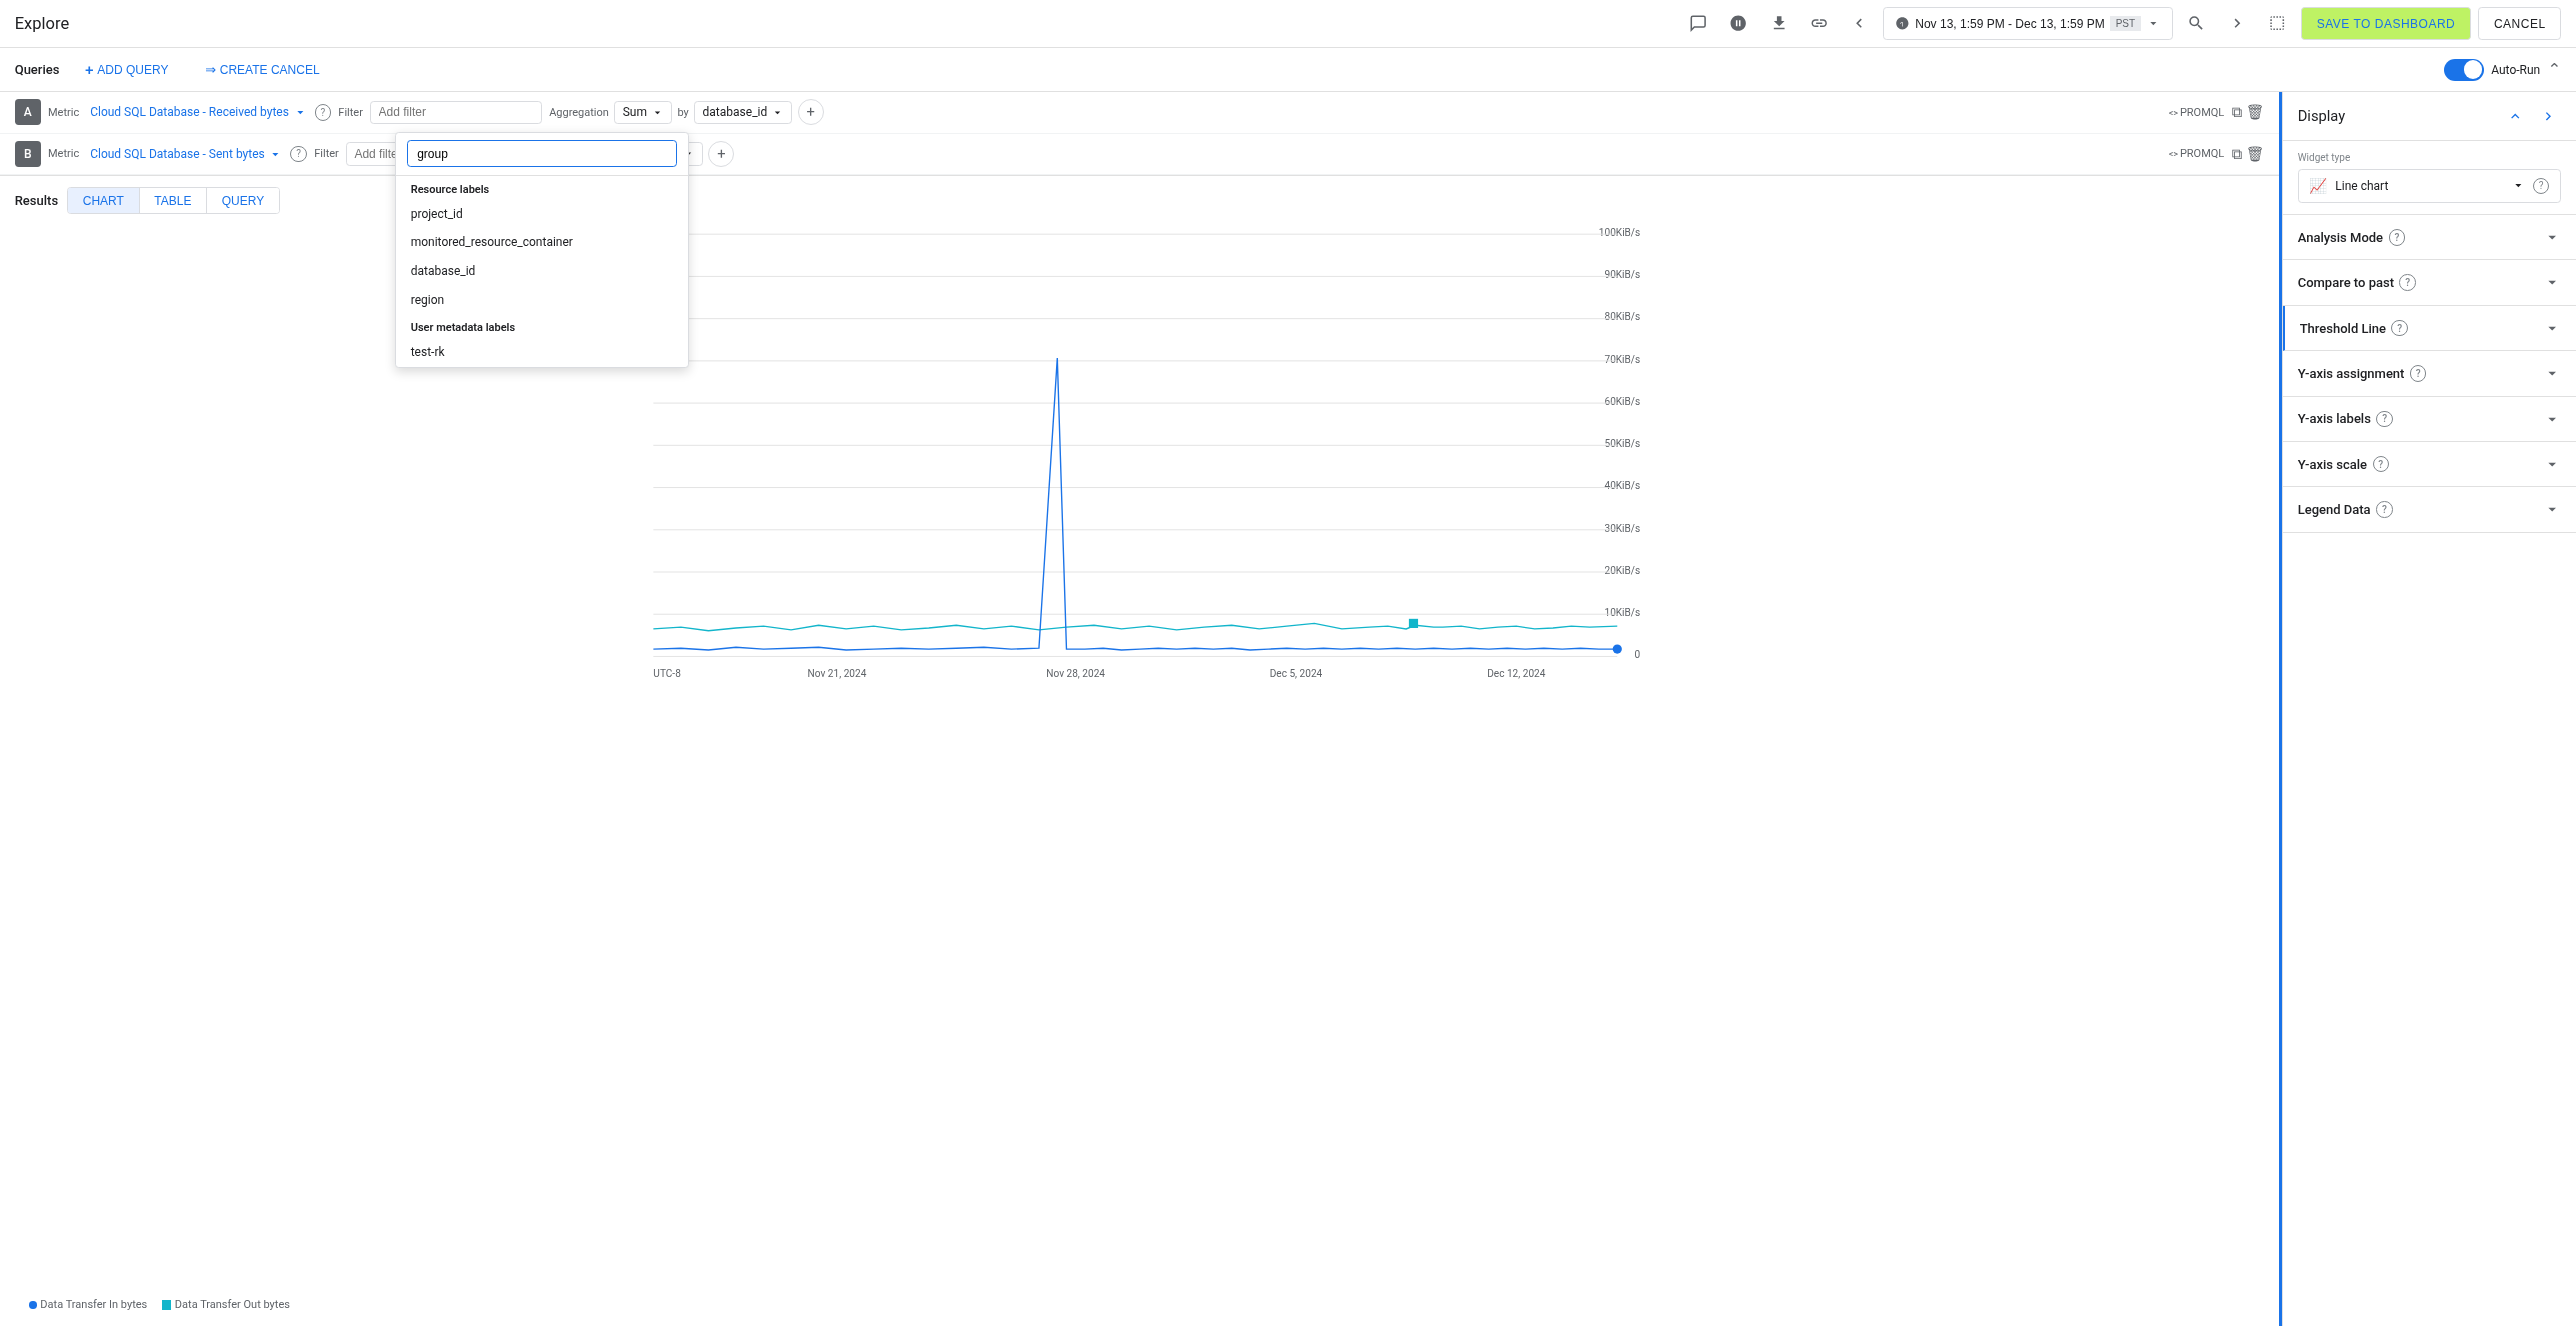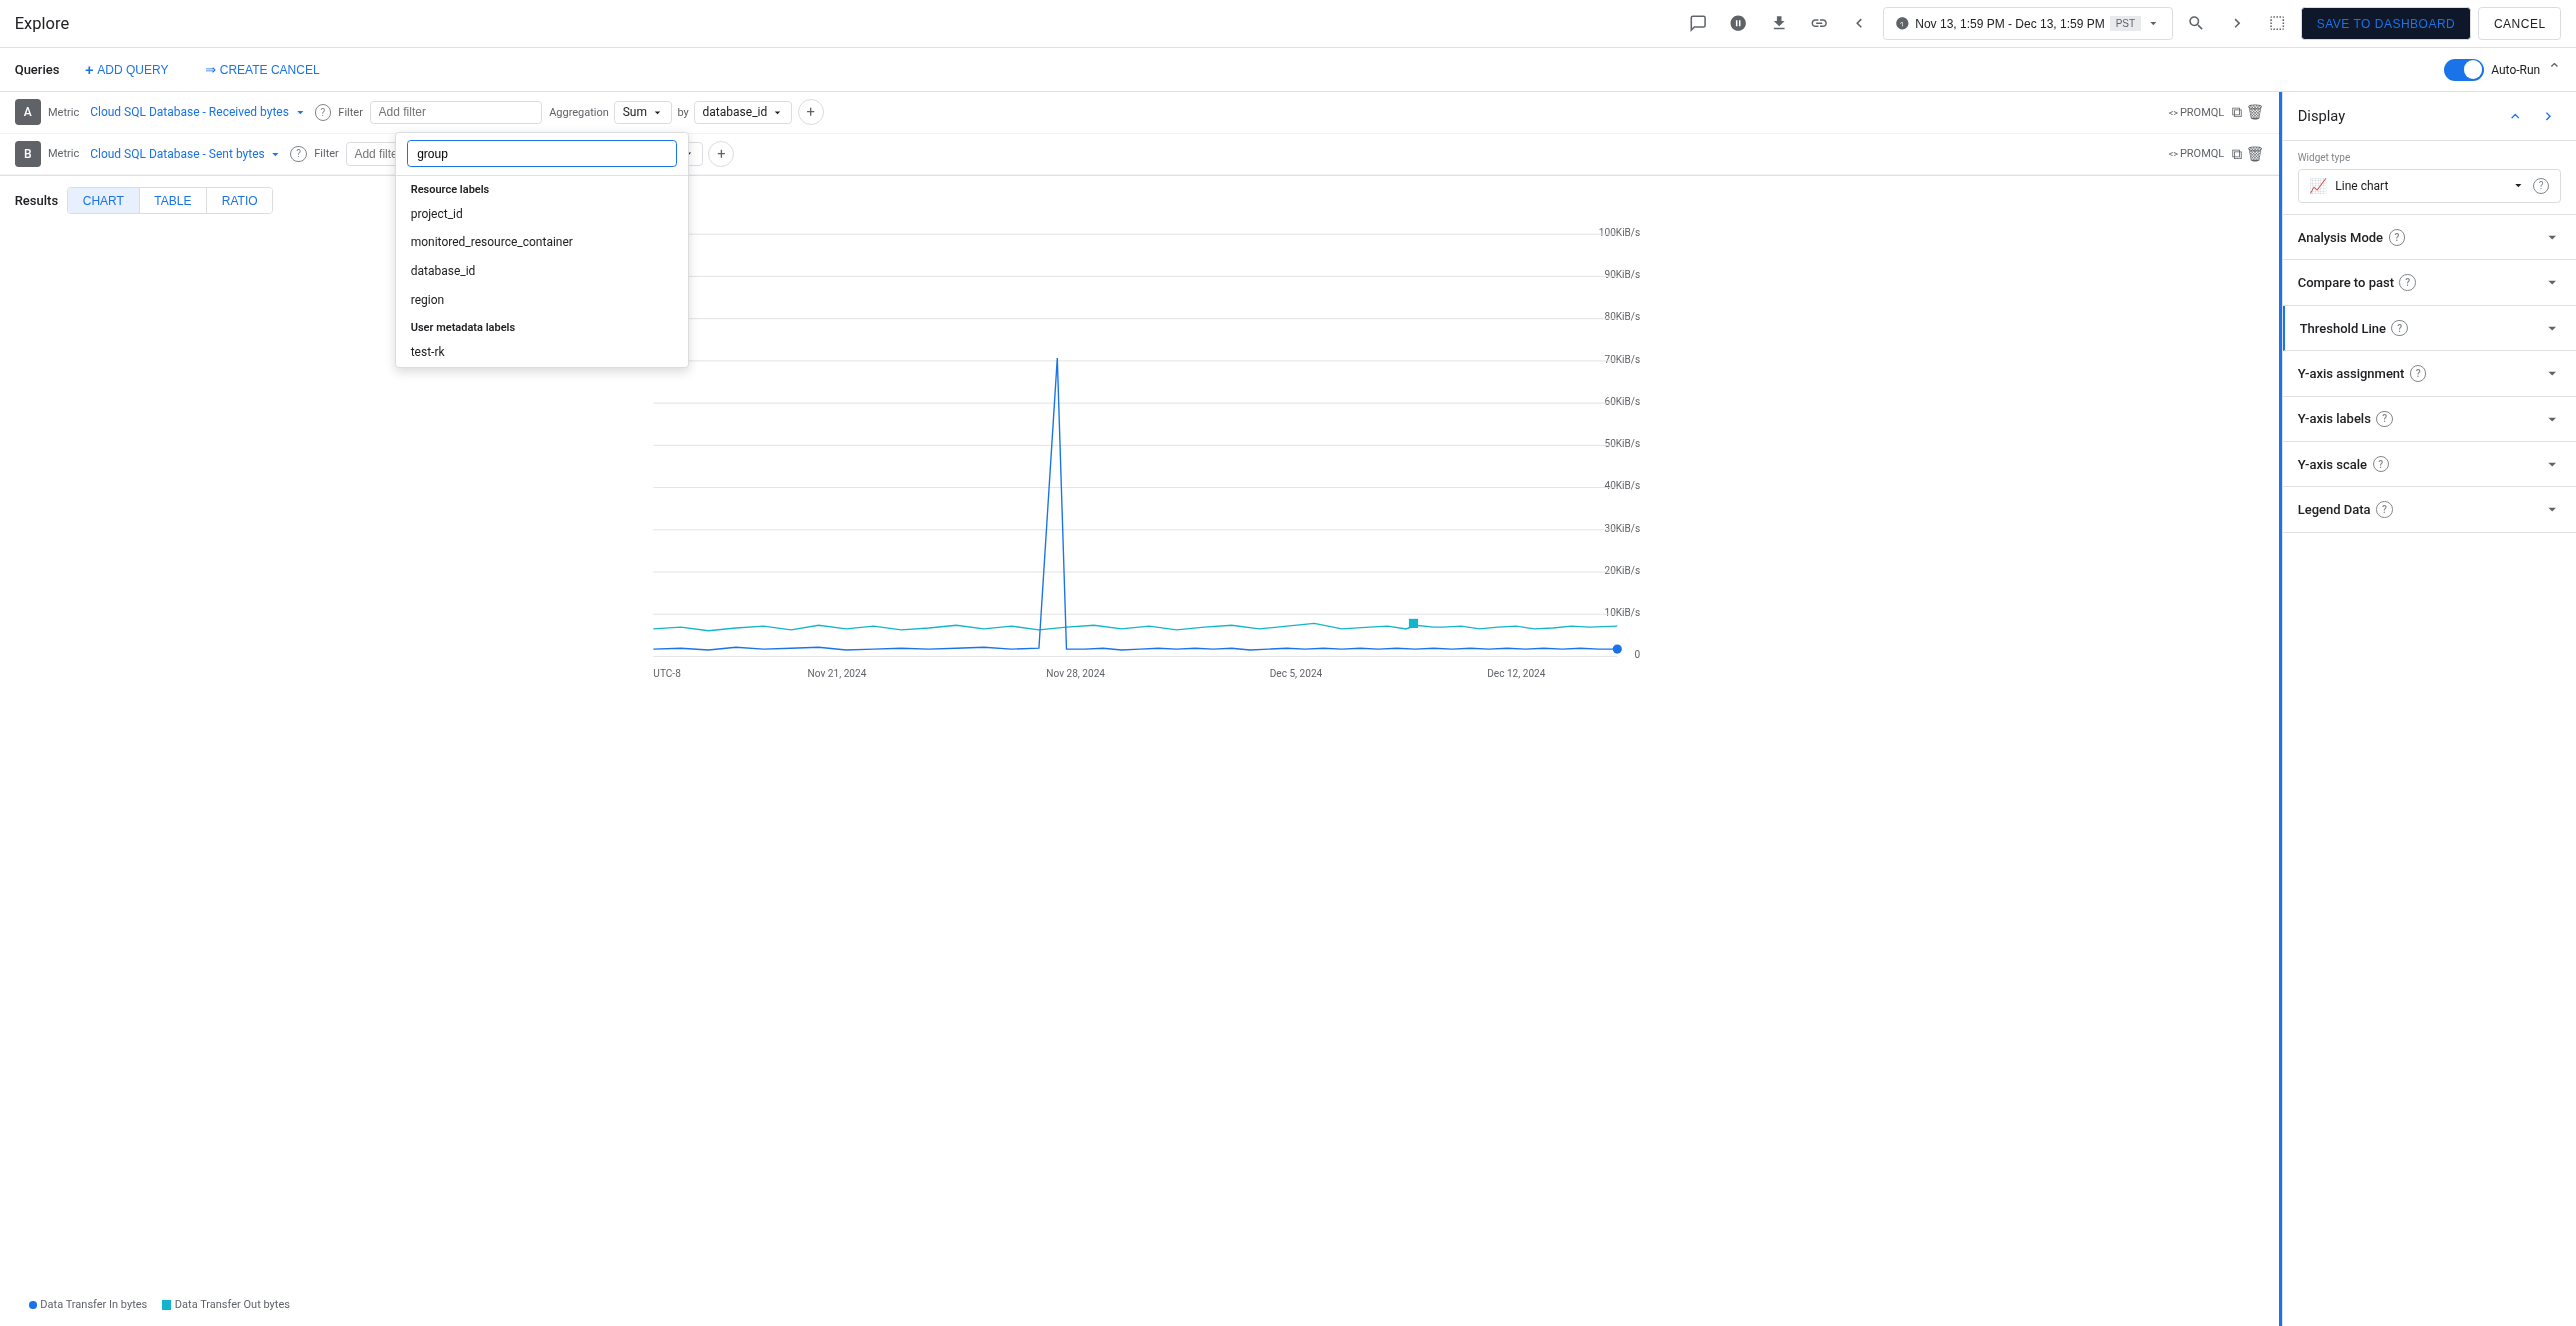--- a/index.html
+++ b/index.html
@@ -21,21 +21,21 @@
       display: flex; align-items: center; gap: 5.5px; padding: 5.5px 11px;
       border: 0.9px solid #dadce0; border-radius: 3.7px; cursor: pointer;
       background: #fff; font-size: 12px; color: #202124; height: 33px;
     }
     .pst-badge {
       background: #e8eaed; padding: 1.8px 5.5px; border-radius: 0;
       font-size: 10px; color: #5f6368; font-weight: 500;
     }
     .save-btn {
       padding: 0 14.7px; height: 33px; border: 0.9px solid #dadce0;
-      border-radius: 3.7px; cursor: pointer; background: #0f172a;
+      border-radius: 3.7px; cursor: pointer; background: #bef264;
       font-size: 12px; font-weight: 500; color: #1a73e8; letter-spacing: 0.5px;
     }
     .cancel-btn {
       padding: 0 14.7px; height: 33px; border: 0.9px solid #dadce0;
       border-radius: 3.7px; cursor: pointer; background: #fff;
       font-size: 12px; font-weight: 500; color: #202124; letter-spacing: 0.5px;
     }
 
     
     .queries-bar {
@@ -402,21 +402,21 @@
         </div>
       </div>
     </div>
 
     <div class="results-section">
       <div class="results-header">
         <span class="results-title">Results</span>
         <div class="view-tabs">
           <button class="view-tab active">CHART</button>
           <button class="view-tab">TABLE</button>
-          <button class="view-tab">RATIO</button>
+          <button class="view-tab">QUERY</button>
         </div>
       </div>
 
       <div class="chart-wrapper">
         <div class="chart-svg-container">
           <svg width="100%" height="459" viewBox="0 0 1100 500" style="font-size:13px">
 
             <text x="1095" y="12" font-size="11" fill="#5f6368" text-anchor="end">100KiB/s</text>
             <text x="1095" y="58" font-size="11" fill="#5f6368" text-anchor="end">90KiB/s</text>
             <text x="1095" y="104" font-size="11" fill="#5f6368" text-anchor="end">80KiB/s</text>

